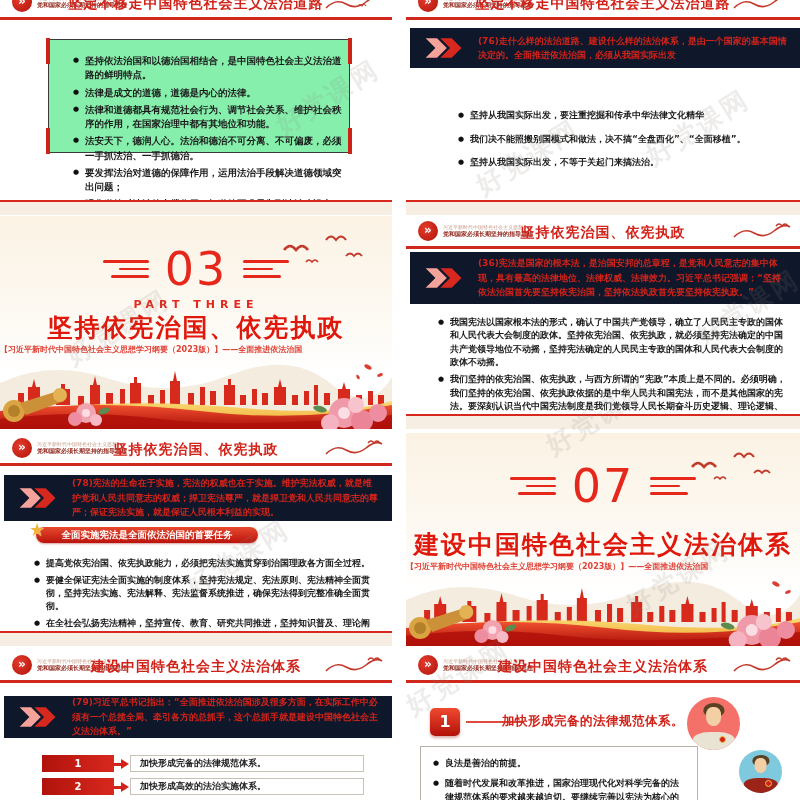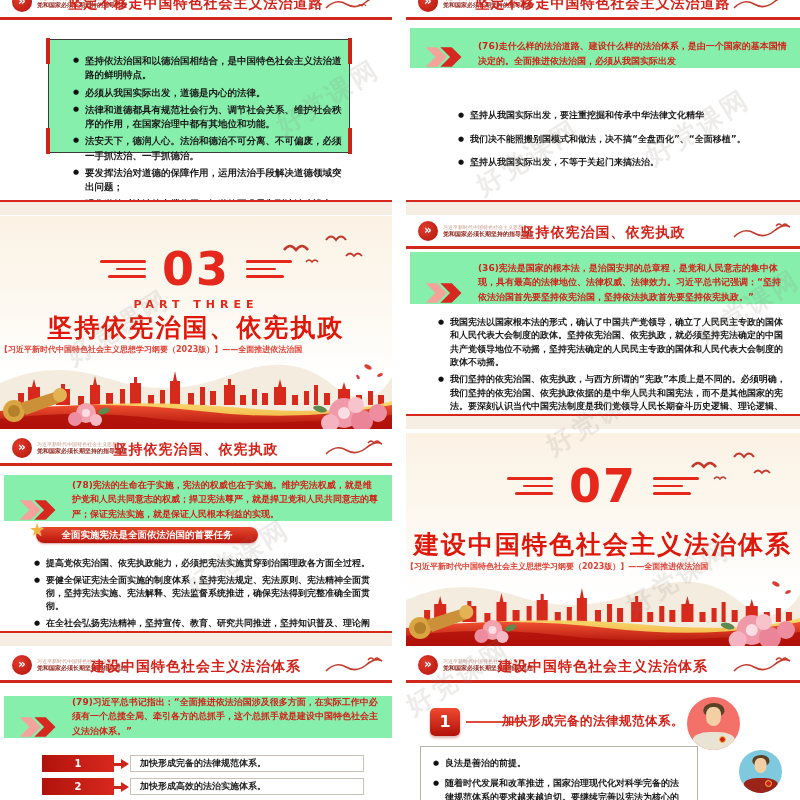--- a/index.html
+++ b/index.html
@@ -22,21 +22,21 @@
          font-size:12px;line-height:19px;text-align:center}
   .hl{position:absolute;left:37px;top:8px;width:140px;line-height:1.2}
   .hl .l1{font-size:5px;color:#c69a89;white-space:nowrap}
   .hl .l2{font-size:6px;color:#8d1d12;font-weight:700;white-space:nowrap}
   .htitle{position:absolute;left:0;right:0;top:8px;text-align:center;font-size:14px;font-weight:800;
           color:#d2231a;letter-spacing:1px}
   .hdeco{position:absolute;right:8px;top:5px;width:60px;height:20px}
   .hdrule{position:absolute;left:0;right:0;top:30px;height:2.5px;background:#d0281c}
 
   
-  .band{position:absolute;left:4px;right:0;background:#86efac;display:flex;align-items:flex-end}
+  .band{position:absolute;left:4px;right:0;background:#0f172a;display:flex;align-items:center}
   .bchev{flex:0 0 auto;margin:0 10px 0 14px;width:44px;height:22px}
   .btext{flex:1;padding-right:12px;font-size:9px;font-weight:700;color:#d2231a;line-height:1.6}
   #s2 .band{top:41px;height:40px}
   #s4 .band{top:36px;height:52px}
   #s5 .band{top:42px;height:46px}
   #s7 .band{top:46px;height:42px}
 
   
   .blist{position:absolute;list-style:none;margin:0;padding:0}
   .blist .b{position:relative;padding-left:12px;font-size:9px;font-weight:700;color:#1a1a1a;
@@ -99,21 +99,21 @@
              background:#e9e3d3;border-radius:40% 40% 0 0}
   .av .pin{position:absolute;left:60%;bottom:14%;width:5px;height:5px;border-radius:50%;
            background:#d2231a;border:1px solid #f0c04a}
   .av1{left:281px;top:47px;width:53px;height:53px;background:#f4716a}
   .av2{left:333px;top:100px;width:43px;height:43px;background:#7fc9df}
   .av2 .torso{background:#9c2318}
 
   
   .divider{background:linear-gradient(180deg,#fbf2e4 0%,#fdf9f2 45%,#ffffff 75%)}
   .dnum{position:absolute;left:0;right:0;top:30px;display:flex;align-items:center;justify-content:center;gap:16px}
-  .dnum .n{font-size:46px;font-weight:700;color:#e5281b;line-height:1;letter-spacing:2px}
+  .dnum .n{font-size:46px;font-weight:400;color:#e5281b;line-height:1;letter-spacing:2px}
   .dlg{display:flex;flex-direction:column;gap:5px;align-items:flex-end}
   .dlg.r{align-items:flex-start}
   .dlg i{display:block;height:2.5px;background:#e5281b;border-radius:2px}
   .dlg i:nth-child(1){width:46px}.dlg i:nth-child(2){width:30px}.dlg i:nth-child(3){width:38px}
   .dpart{position:absolute;left:0;right:0;top:82px;text-align:center;font-size:11px;font-weight:700;
          color:#e5281b;letter-spacing:5px}
   .dtitle{position:absolute;left:0;right:0;top:95px;text-align:center;font-size:25px;font-weight:800;
           color:#e0170b;letter-spacing:2px}
   .dsub{position:absolute;left:0;right:0;top:128px;text-align:left;font-size:8px;font-weight:700;color:#e04237}
   .dscene{position:absolute;left:0;bottom:0;width:100%;height:76px}
@@ -143,21 +143,21 @@
       </svg>
     </div>
     <div class="hdrule"></div>
     <div class="box">
       <i class="cb tl"></i>
         <i class="cb tr"></i>
       <i class="cb bl"></i>
         <i class="cb br"></i>
       <ul class="blist">
         <li class="b"><span>坚持依法治国和以德治国相结合，是中国特色社会主义法治道路的鲜明特点。</span></li>
-        <li class="b"><span>必须从我国实际出发，道德是内心的法律。</span></li>
+        <li class="b"><span>法律是成文的道德，道德是内心的法律。</span></li>
         <li class="b"><span>法律和道德都具有规范社会行为、调节社会关系、维护社会秩序的作用，在国家治理中都有其地位和功能。</span></li>
         <li class="b"><span>法安天下，德润人心。法治和德治不可分离、不可偏废，必须一手抓法治、一手抓德治。</span></li>
         <li class="b"><span>要发挥法治对道德的保障作用，运用法治手段解决道德领域突出问题；</span></li>
         <li class="b"><span>强化道德对法治的支撑作用，把道德要求贯彻到法治建设中，实现法律和道德相辅相成、法治和德治相得益彰。</span></li>
       </ul>
     </div>
     <div class="ftline"></div>
     <div class="ft"></div>
   </div>
 

